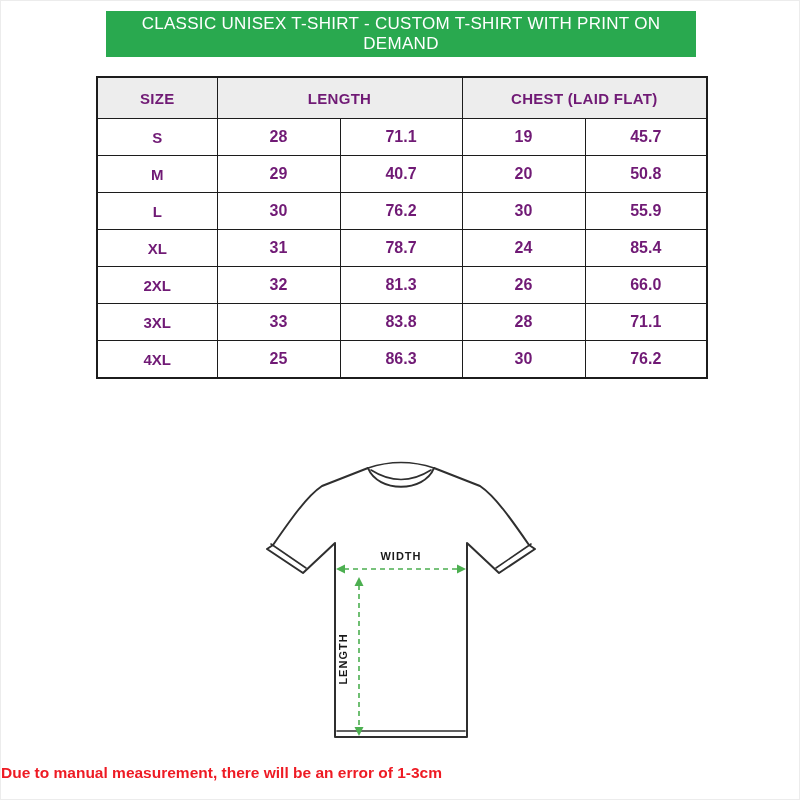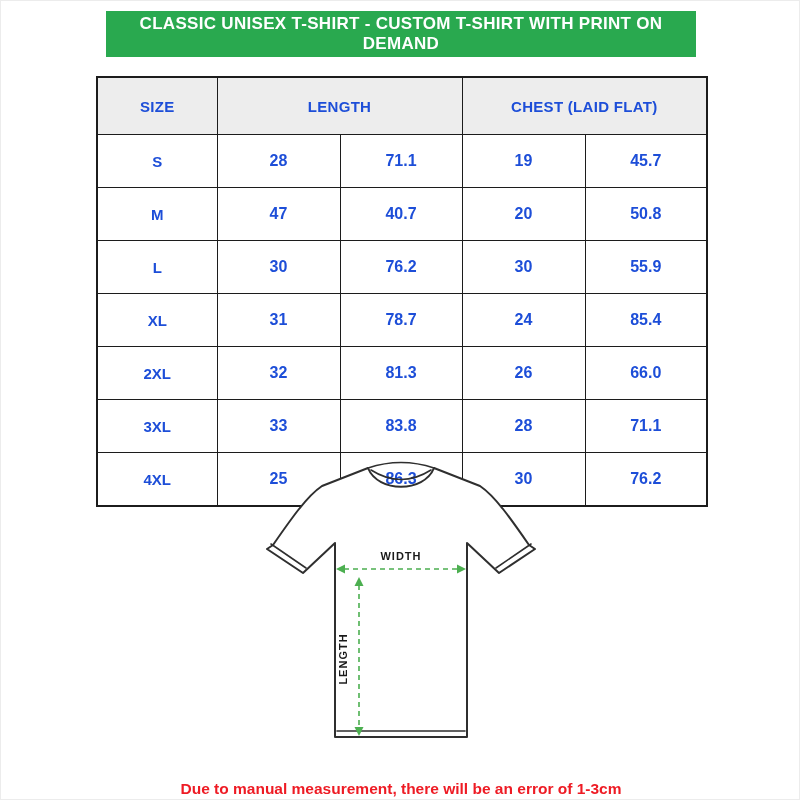--- a/index.html
+++ b/index.html
@@ -21,40 +21,40 @@
     position: absolute;
     left: 105px;
     top: 10px;
     width: 590px;
     height: 46px;
     background: var(--banner-green, #29a94f);
     color: #ffffff;
     display: flex;
     align-items: center;
     justify-content: center;
-    font-weight: bold;
+    font-weight: normal;
     font-size: 17px;
     letter-spacing: 0.3px;
     text-align: center;
   }
   table.size-table {
     position: absolute;
     left: 95px;
     top: 75px;
     width: 610px;
     border-collapse: collapse;
     border: 2px solid #1c1c1c;
     table-layout: fixed;
   }
   .size-table th, .size-table td {
     border: 1px solid #1c1c1c;
     text-align: center;
     vertical-align: middle;
-    padding: 8px;
-    color: #1d4ed8;
+    padding: 0;
+    color: #701a75;
   }
   .size-table thead th {
     background: #ededed;
     height: 40px;
     font-size: 15px;
     font-weight: bold;
     letter-spacing: 0.3px;
   }
   .size-table tbody td {
     height: 36px;
@@ -102,25 +102,24 @@
     font-size: 11px;
     font-weight: bold;
     fill: #1a1a1a;
     letter-spacing: 1px;
   }
   .footer-note {
     position: absolute;
     left: 0;
     top: 763px;
     width: 800px;
-    text-align: center;
+    text-align: left;
     color: var(--note-red, #ee1b24);
     font-weight: bold;
     font-size: 15.5px;
-    margin-top: 16px;
   }
 </style>
 </head>
 <body>
 
 <div class="page">
 
   <div class="banner">
     <span>CLASSIC UNISEX T-SHIRT - CUSTOM T-SHIRT WITH PRINT ON DEMAND</span>
   </div>
@@ -143,21 +142,21 @@
     <tbody id="table-body">
         <tr>
           <td class="size-cell">S</td>
           <td>28</td>
           <td>71.1</td>
           <td>19</td>
           <td>45.7</td>
         </tr>
         <tr>
           <td class="size-cell">M</td>
-          <td>47</td>
+          <td>29</td>
           <td>40.7</td>
           <td>20</td>
           <td>50.8</td>
         </tr>
         <tr>
           <td class="size-cell">L</td>
           <td>30</td>
           <td>76.2</td>
           <td>30</td>
           <td>55.9</td>

